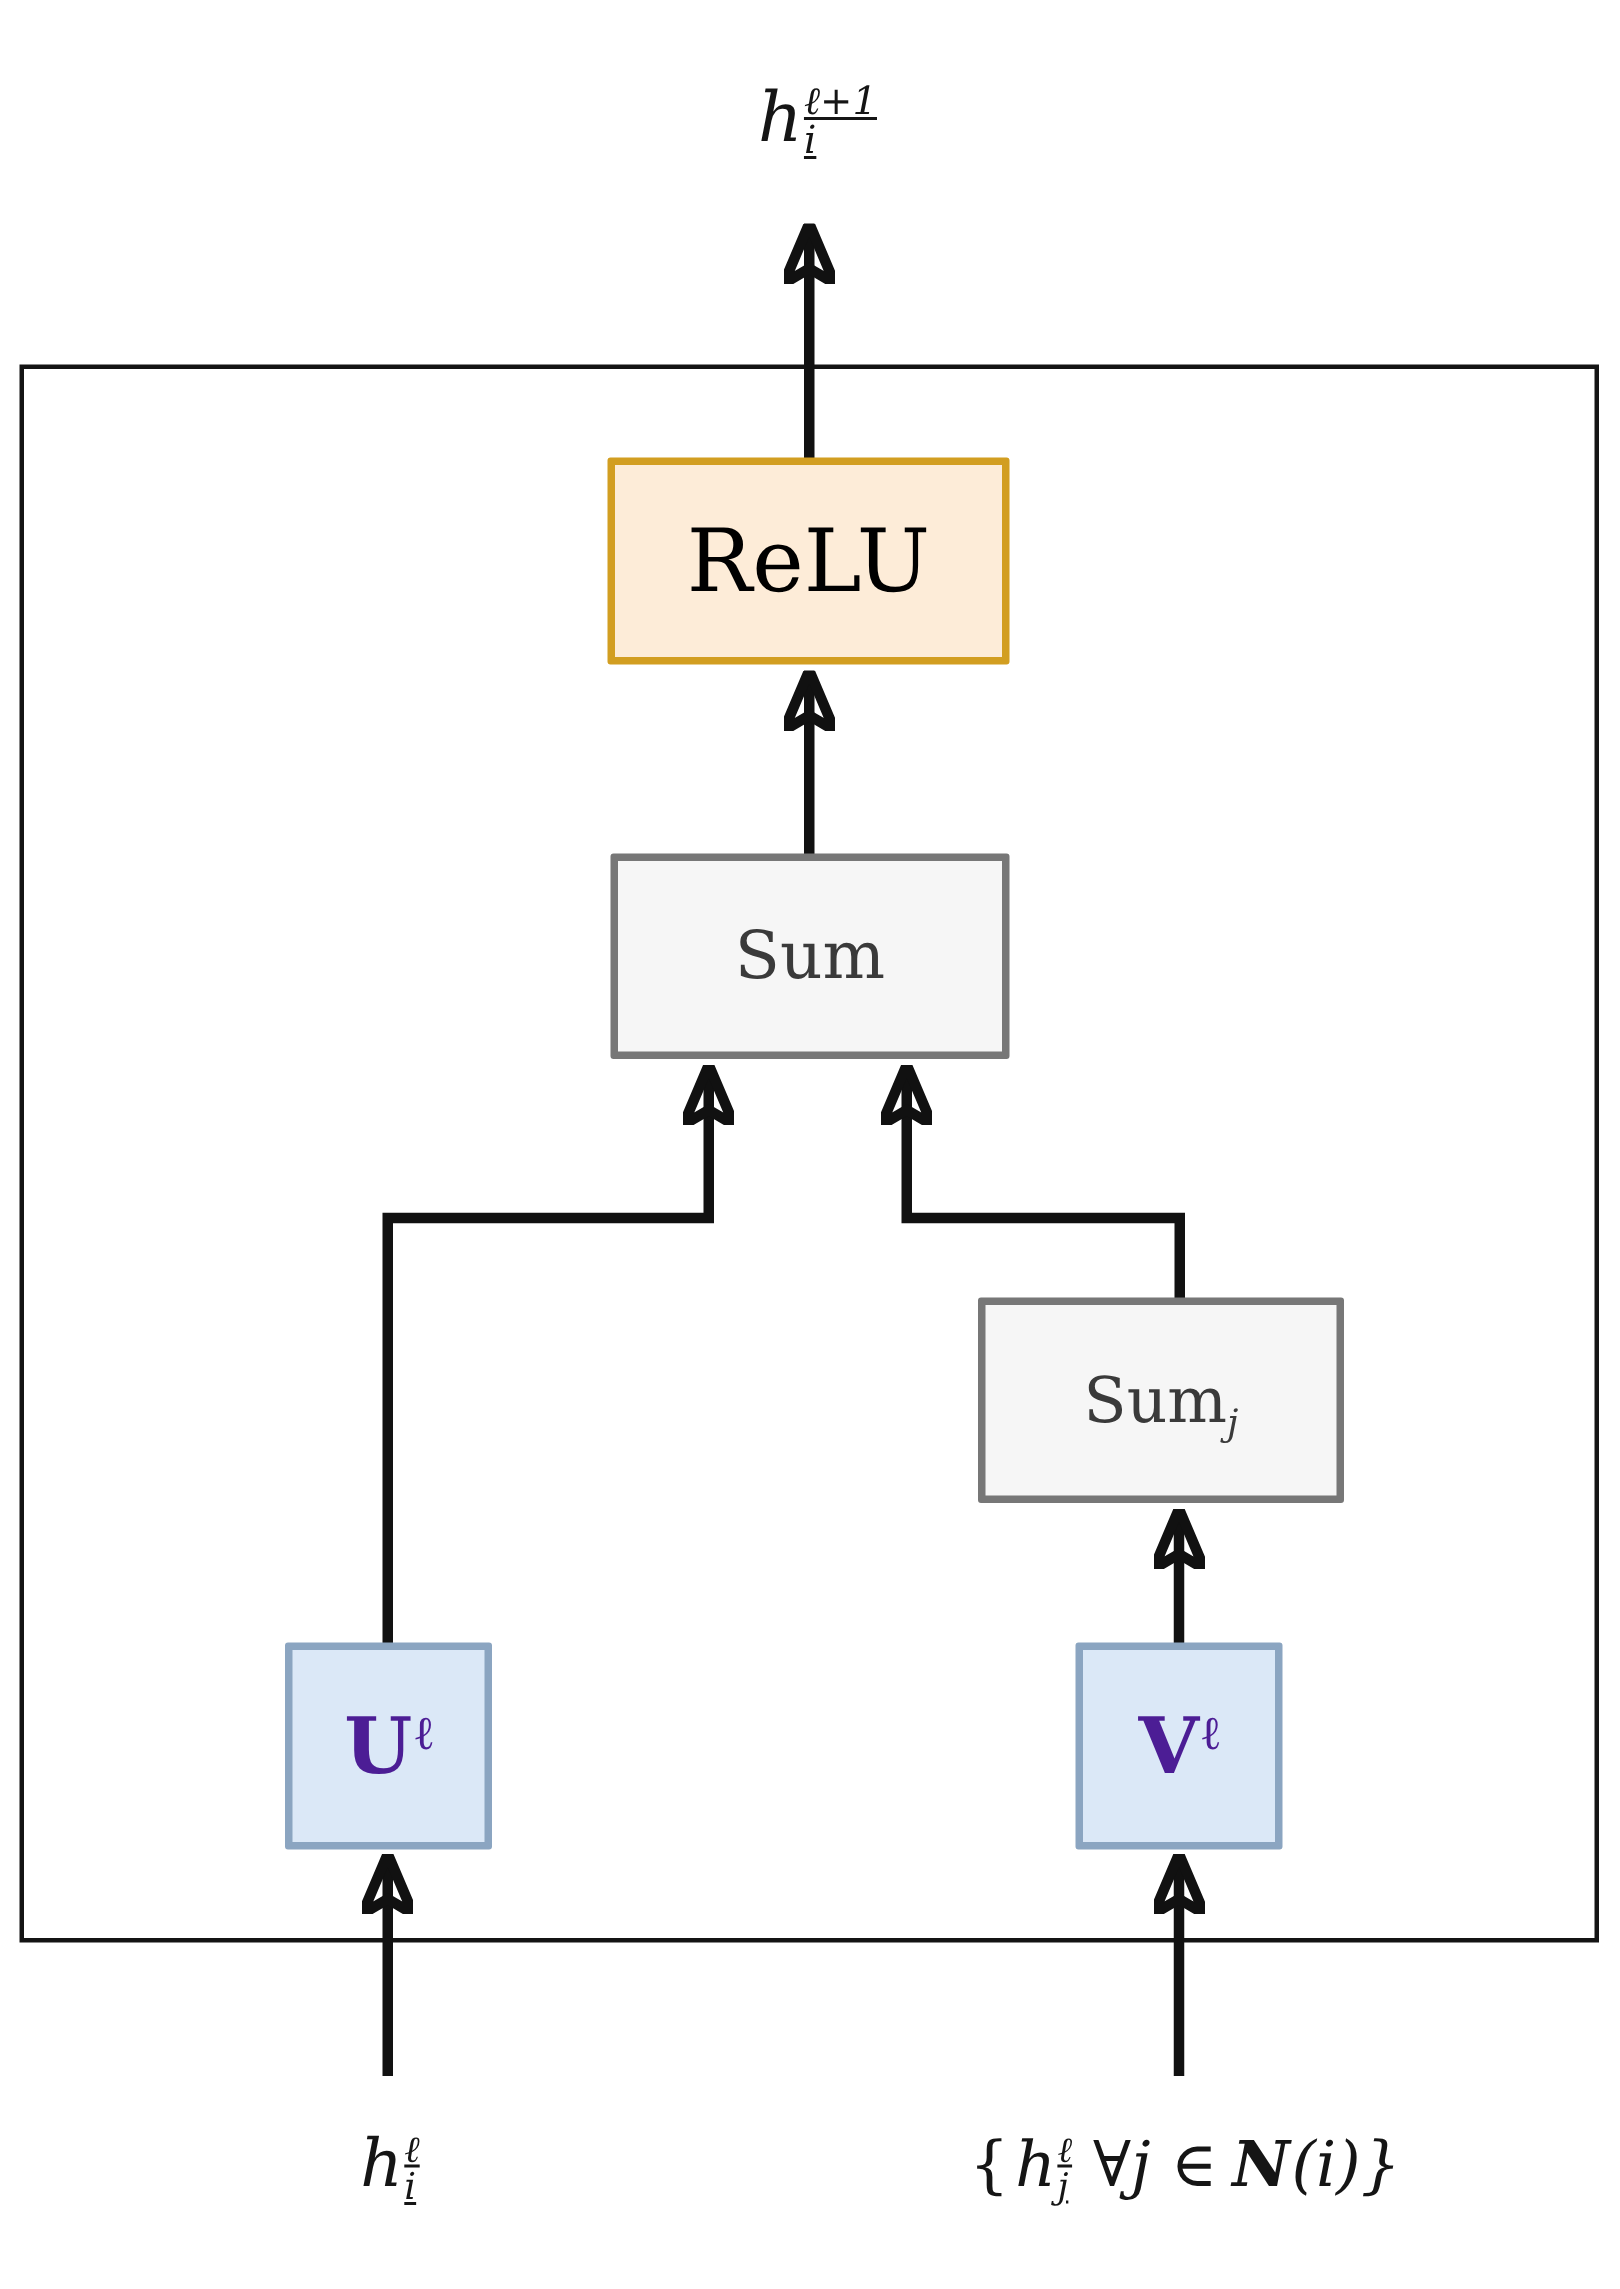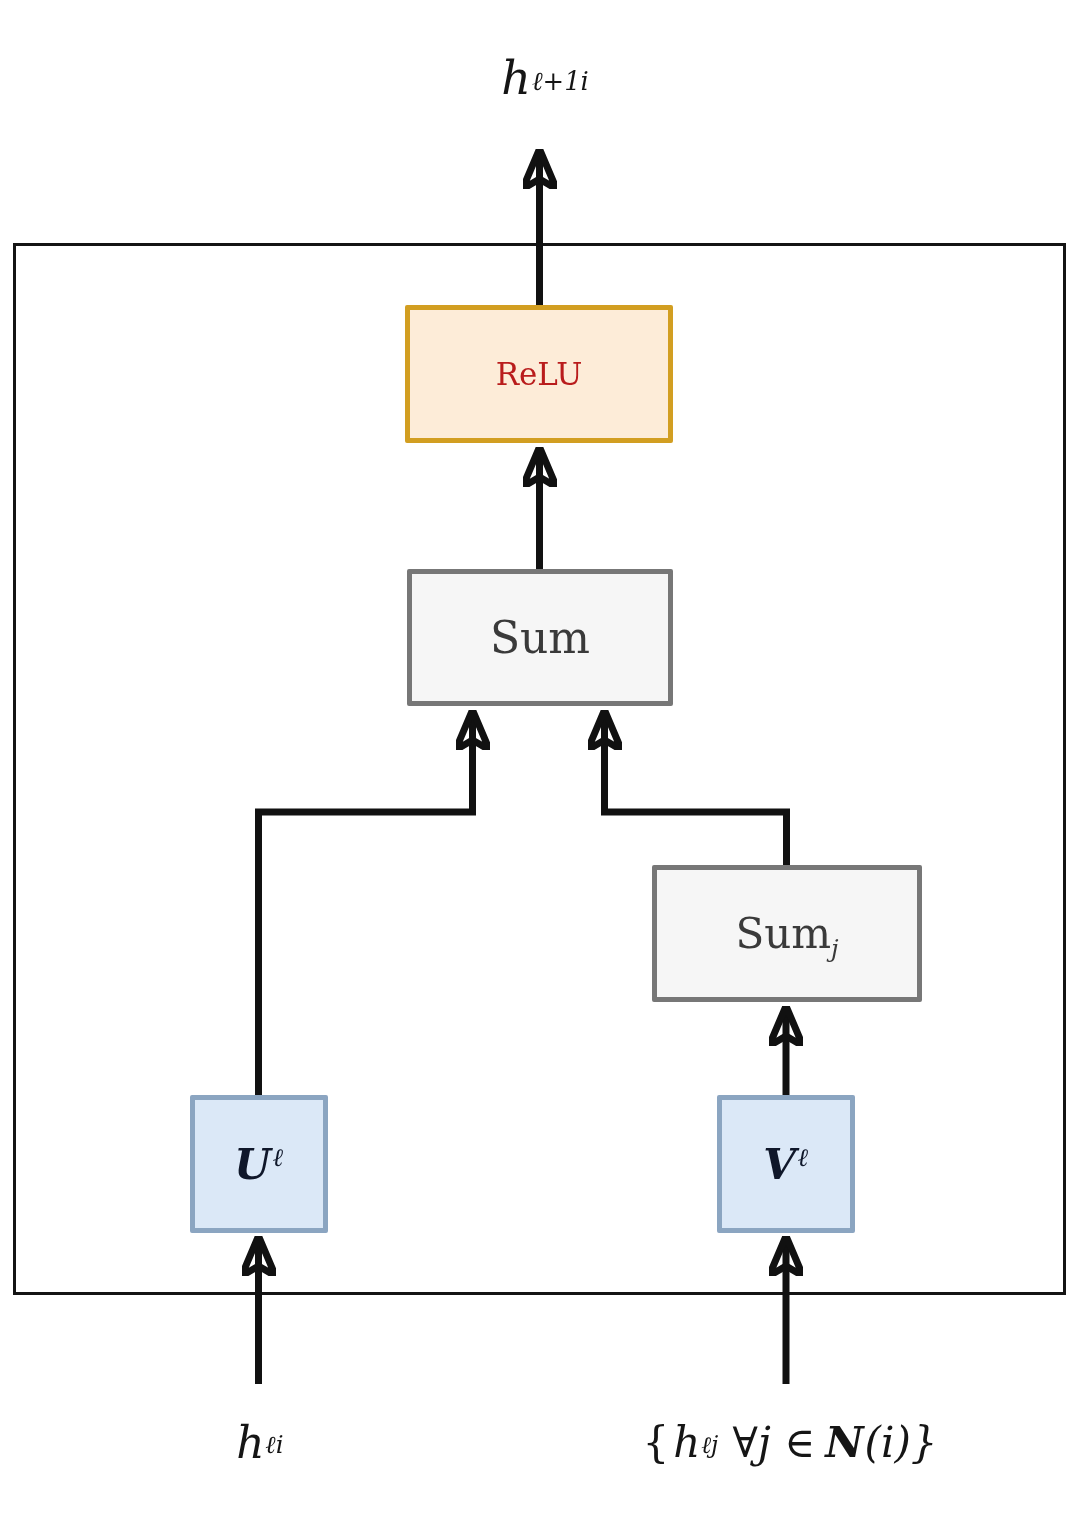--- a/index.html
+++ b/index.html
@@ -19,58 +19,58 @@
   
   .node{
     position:absolute;box-sizing:border-box;
     display:flex;align-items:center;justify-content:center;
     border-radius:2px;
   }
   .node-relu{
     left:405px;top:305px;width:268px;height:138px;
     border:5px solid var(--relu-border,#d29e21);
     background:var(--relu-fill,#fdecd8);
-    color:#b91c1c;font-size:31px;
+    color:#000000;font-size:58px;
   }
   .node-sum{
     left:407px;top:569px;width:266px;height:137px;
     border:5px solid var(--sum-border,#777);
     background:var(--sum-fill,#f6f6f6);
     color:#3a3a3a;font-size:44px;
   }
   .node-sumj{
-    left:652px;top:865px;width:270px;height:137px;
+    left:652px;top:865px;width:244px;height:137px;
     border:5px solid var(--sum-border,#777);
     background:var(--sum-fill,#f6f6f6);
     color:#3a3a3a;font-size:42px;
   }
   .node-linear{
     border:5px solid var(--linear-border,#8ba5c1);
     background:var(--linear-fill,#dbe8f7);
-    color:#0f172a;font-size:42px;font-weight:bold;font-style:italic;
+    color:#4c1d95;font-size:52px;font-weight:bold;
   }
   .node-u{left:190px;top:1095px;width:138px;height:138px;}
   .node-v{left:717px;top:1095px;width:138px;height:138px;text-align:right;}
 
   sub.j-sub{font-style:italic;font-size:0.58em;line-height:0;vertical-align:-0.35em;}
   sup.l-sup{font-size:0.6em;line-height:0;vertical-align:0.5em;margin-left:2px;}
 
   
   .io-label{
     position:absolute;display:flex;align-items:center;justify-content:center;
     font-style:italic;font-size:44px;color:#151515;white-space:nowrap;
   }
   .io-output{left:430px;top:28px;width:230px;height:100px;font-size:46px;}
   .io-self{left:160px;top:1392px;width:200px;height:100px;font-size:44px;}
   .io-neigh{left:575px;top:1392px;width:430px;height:100px;font-size:42px;}
   .math{display:inline-flex;align-items:center;}
   .m-base{font-style:italic;}
   .ss{
-    display:inline-flex;flex-direction:row;align-items:flex-start;
-    font-size:0.56em;line-height:1.02;margin-left:1px;transform:translateY(3px);
+    display:inline-flex;flex-direction:column;align-items:flex-start;
+    font-size:0.56em;line-height:1.02;margin-left:1px;transform:translateY(3px);text-decoration:underline;
   }
   .ss .sup,.ss .sub{font-style:italic;}
   .brace{font-style:normal;margin-right:4px;}
   .quant{font-style:italic;margin:0 10px 0 14px;}
   .set-n{font-style:italic;font-weight:bold;margin-right:1px;}
   .tail{font-style:italic;}
 
   
   svg.wires{position:absolute;left:0;top:0;width:1080px;height:1526px;pointer-events:none;}
   svg.wires path{stroke:#111;stroke-width:7;fill:none;stroke-linejoin:miter;}

